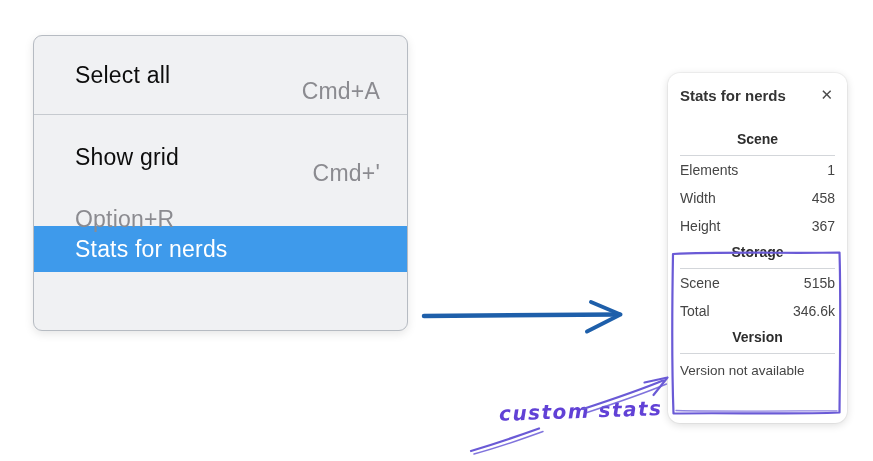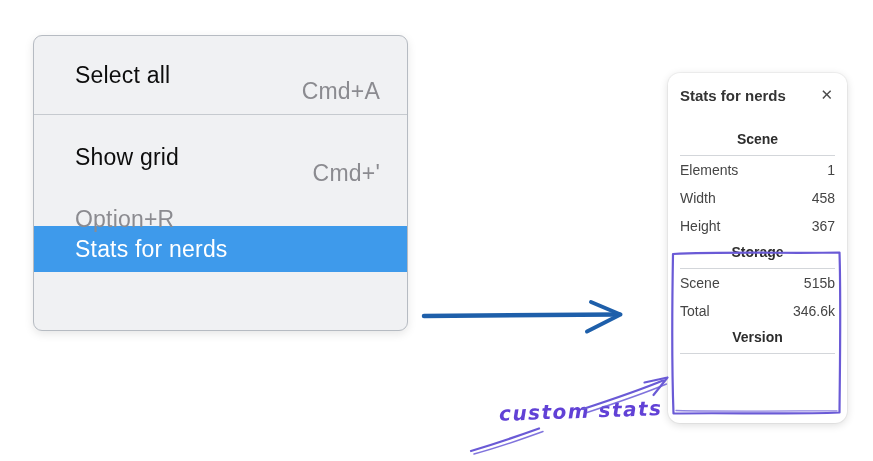--- a/index.html
+++ b/index.html
@@ -118,20 +118,21 @@
       <div class="stat-row">
         <span>Scene</span>
         <span>515b</span>
       </div>
       <div class="stat-row">
         <span>Total</span>
         <span>346.6k</span>
       </div>
       <div class="sec-head version-head">Version</div>
       <div class="sec-hr"></div>
+      <div class="version-note">Version not available</div>
     </div>
   </div>
 
   <div class="handwritten">custom stats</div>
 
   <svg class="overlay" width="873" height="461" viewBox="0 0 873 461">
 
     <g fill="none" stroke-linecap="round">
       <path d="M424,316 L616,314.5" stroke-width="4.5" stroke="#1E5FAA"></path>
       <path d="M591,302 L620.5,314.5 M587,331.5 L620.5,314.5" stroke-width="4" stroke="#1E5FAA"></path>

